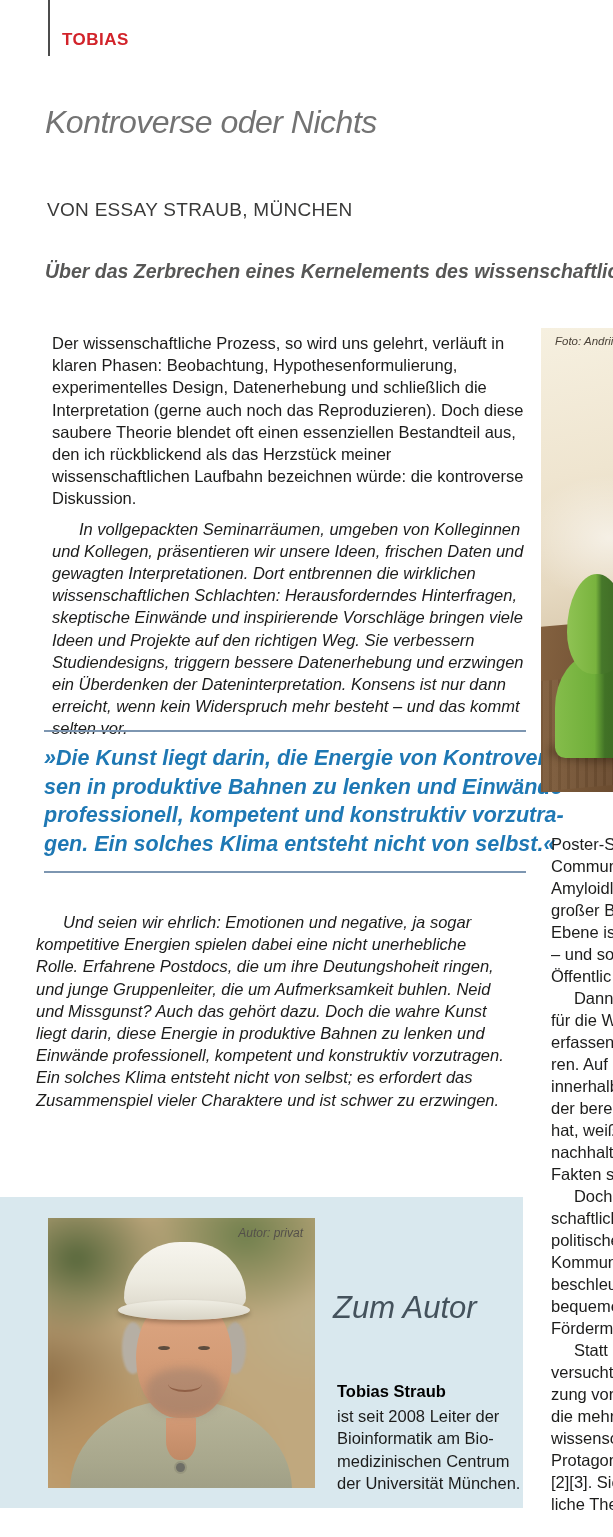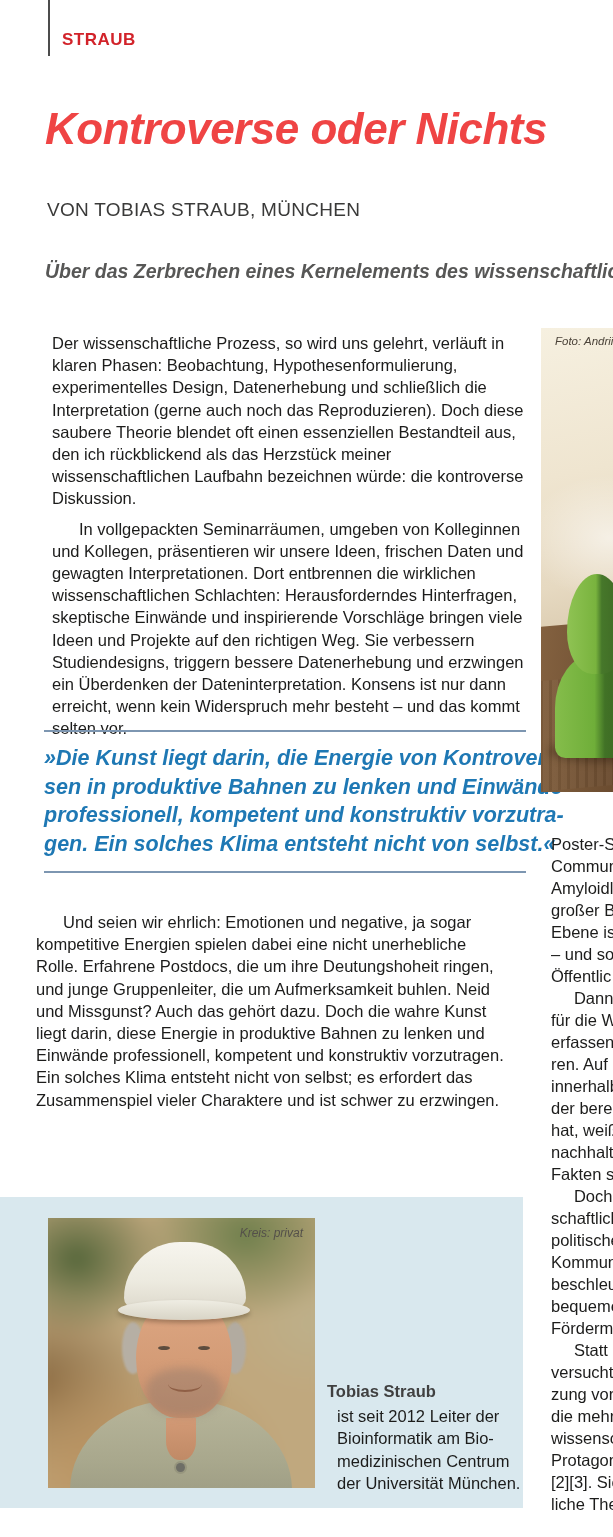--- a/index.html
+++ b/index.html
@@ -5,30 +5,30 @@
   html,body{margin:0;padding:0;background:#fff;}
   #page{
     position:relative;width:613px;height:1537px;overflow:hidden;background:#ffffff;
     font-family:"Liberation Sans",sans-serif;color:#1c1c1b;
   }
   .abs{position:absolute;}
 
   
   #kicker-bar{left:48px;top:0;width:2px;height:56px;background:#4c4c4c;}
   #kicker{left:62px;top:30px;font-size:17px;font-weight:bold;letter-spacing:.5px;color:#d2232a;}
-  #page-title{left:45px;top:104px;font-size:44px;font-weight:bold;font-style:italic;color:#ef4444;letter-spacing:-.5px;white-space:nowrap;}
+  #page-title{left:45px;top:104px;font-size:32px;font-weight:normal;font-style:italic;color:#737373;letter-spacing:-.5px;white-space:nowrap;}
   #byline{left:47px;top:199px;font-size:19px;font-weight:500;color:#3a3a39;letter-spacing:.3px;white-space:nowrap;}
   #standfirst{left:45px;top:260px;font-size:19.5px;font-style:italic;font-weight:600;color:#575756;white-space:nowrap;}
 
   
   .bodycol{width:492px;font-size:16.5px;line-height:22.2px;color:#1c1c1b;}
   #body-upper{left:44px;top:324px;}
   #body-lower{left:28px;top:903px;}
   .bodycol p{margin:8px;}
-  .bodycol p.indent{text-indent:27px;}
+  .bodycol p.indent{text-indent:27px;font-style:italic;}
 
   
   .qrule{left:44px;width:482px;height:2px;background:#7d96b1;}
   #quote-rule-top{top:730px;}
   #quote-rule-bottom{top:871px;}
   #pull-quote{left:44px;top:744px;width:500px;font-size:21.5px;line-height:28.5px;
     font-style:italic;font-weight:600;color:#1e78b4;white-space:pre;}
 
   
   #top-photo{left:541px;top:328px;width:185px;height:464px;overflow:hidden;
@@ -91,33 +91,33 @@
   #author-photo .smile{position:absolute;left:120px;top:158px;width:34px;height:14px;
     border-bottom:2.5px solid #8f5f46;border-radius:0 0 50% 50%;}
   #author-photo .cap-crown{position:absolute;left:76px;top:24px;width:122px;height:66px;
     border-radius:56px 56px 10px 10px;
     background:linear-gradient(180deg,#f7f5ee 0%,#eceadf 60%,#dedacd 100%);}
   #author-photo .cap-brim{position:absolute;left:70px;top:82px;width:132px;height:20px;border-radius:50%;
     background:linear-gradient(180deg,#efede3,#d8d4c6);box-shadow:0 3px 4px rgba(60,45,30,.35);}
   #author-photo-credit{position:absolute;right:12px;top:8px;color:#54504a;font-size:12px;}
 
   #author-heading{position:absolute;left:333px;top:93px;font-size:31px;font-style:italic;font-weight:500;color:#44525c;white-space:nowrap;}
-  #author-name{position:absolute;left:327px;top:185px;font-size:16.5px;font-weight:bold;color:#404040;}
+  #author-name{position:absolute;left:337px;top:185px;font-size:16.5px;font-weight:bold;color:#000000;}
   #author-bio{position:absolute;left:337px;top:208px;font-size:16.5px;line-height:22.3px;white-space:pre;color:#1c1c1b;}
 </style>
 </head>
 <body>
 
 <div id="page">
 
   <div class="abs" id="kicker-bar"></div>
-  <div class="abs" id="kicker">STRAUB</div>
+  <div class="abs" id="kicker">TOBIAS</div>
 
   <h1 class="abs" id="page-title" style="margin:0;">Kontroverse oder Nichts</h1>
-  <div class="abs" id="byline">VON TOBIAS STRAUB, MÜNCHEN</div>
+  <div class="abs" id="byline">VON ESSAY STRAUB, MÜNCHEN</div>
   <div class="abs" id="standfirst">Über das Zerbrechen eines Kernelements des wissenschaftlichen Pro</div>
 
   <div class="abs bodycol" id="body-upper">
     <p>Der wissenschaftliche Prozess, so wird uns gelehrt, verläuft in klaren Phasen: Beobachtung, Hypothesenformulierung, experimentelles Design, Datenerhebung und schließlich die Interpretation (gerne auch noch das Reproduzieren). Doch diese saubere Theorie blendet oft einen essenziellen Bestandteil aus, den ich rückblickend als das Herzstück meiner wissenschaftlichen Laufbahn bezeichnen würde: die kontroverse Diskussion.</p>
     <p class="indent">In vollgepackten Seminarräumen, umgeben von Kolleginnen und Kollegen, präsentieren wir unsere Ideen, frischen Daten und gewagten Interpretationen. Dort entbrennen die wirklichen wissenschaftlichen Schlachten: Herausforderndes Hinterfragen, skeptische Einwände und inspirierende Vorschläge bringen viele Ideen und Projekte auf den richtigen Weg. Sie verbessern Studiendesigns, triggern bessere Datenerhebung und erzwingen ein Überdenken der Dateninterpretation. Konsens ist nur dann erreicht, wenn kein Widerspruch mehr besteht – und das kommt selten vor.</p>
   </div>
 
   <div class="abs qrule" id="quote-rule-top"></div>
   <div class="abs" id="pull-quote">»Die Kunst liegt darin, die Energie von Kontrover-
 sen in produktive Bahnen zu lenken und Einwände
@@ -180,22 +180,23 @@
       <div class="shirt"></div>
       <div class="neckline"></div>
       <div class="button"></div>
       <div class="face"></div>
       <div class="stubble"></div>
       <div class="eye-l"></div>
       <div class="eye-r"></div>
       <div class="smile"></div>
       <div class="cap-crown"></div>
       <div class="cap-brim"></div>
-      <div class="photo-credit" id="author-photo-credit">Kreis: privat</div>
+      <div class="photo-credit" id="author-photo-credit">Autor: privat</div>
     </div>
+    <div id="author-heading">Zum Autor</div>
     <div id="author-name">Tobias Straub</div>
-    <div id="author-bio">ist seit 2012 Leiter der
+    <div id="author-bio">ist seit 2008 Leiter der
 Bioinformatik am Bio-
 medizinischen Centrum
 der Universität München.</div>
   </div>
 
 </div>
 
 </body></html>

